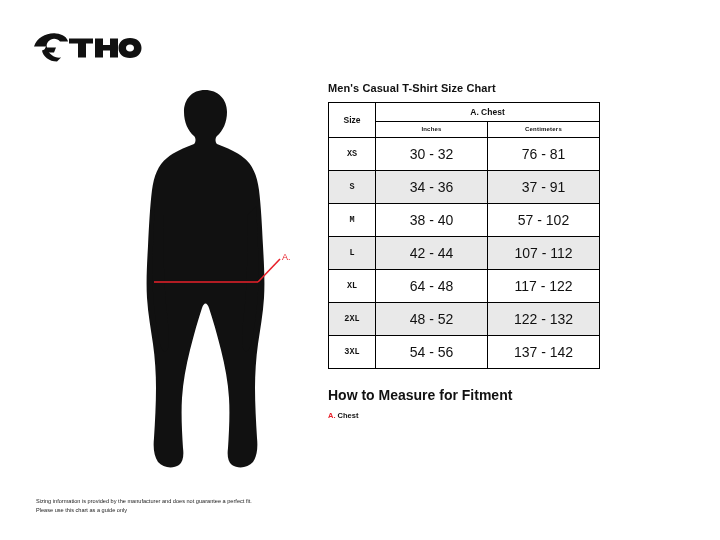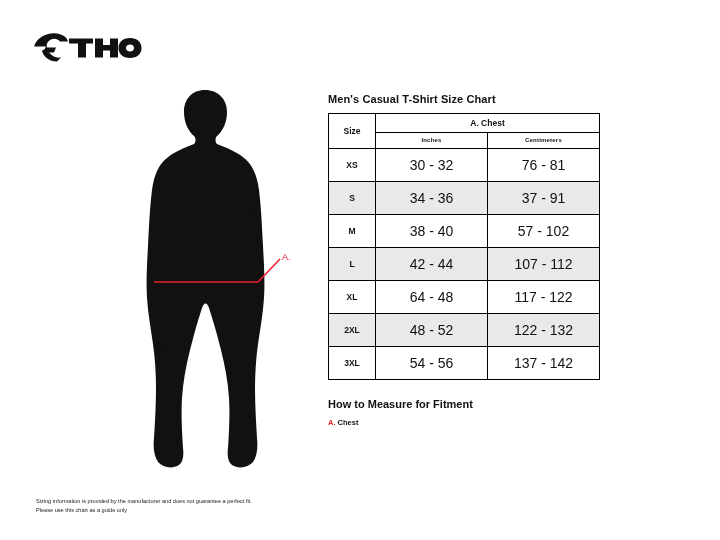--- a/index.html
+++ b/index.html
@@ -32,21 +32,21 @@
     top: 86px;
     width: 190px;
     height: 390px;
   }
   #figure-wrap svg { display: block; }
 
   
   #right-col {
     position: absolute;
     left: 328px;
-    top: 93px;
+    top: 82px;
     width: 350px;
   }
 
   #chart-title {
     font-size: 11px;
     font-weight: bold;
     color: #111;
     margin: 0 0 8px 0;
     letter-spacing: 0.1px;
   }
@@ -77,32 +77,33 @@
   .hdr-unit {
     font-size: 6px;
     font-weight: bold;
     height: 14px;
     letter-spacing: 0.2px;
   }
   td.size-cell {
     font-size: 8.5px;
     font-weight: bold;
     height: 32px;
+    font-family: Liberation Mono, monospace;
   }
   td.val-cell {
     font-size: 14px;
     height: 32px;
     font-weight: normal;
   }
   tr.shaded td {
     background: #e9e9e9;
   }
 
   #measure-title {
-    font-size: 11px;
+    font-size: 14px;
     font-weight: bold;
     margin: 18px 0 8px 0;
   }
   #measure-label {
     font-size: 7.5px;
     font-weight: bold;
     margin: 0 0 2px 0;
   }
   #measure-label .marker { color: #e8202a; }
   #measure-text {

